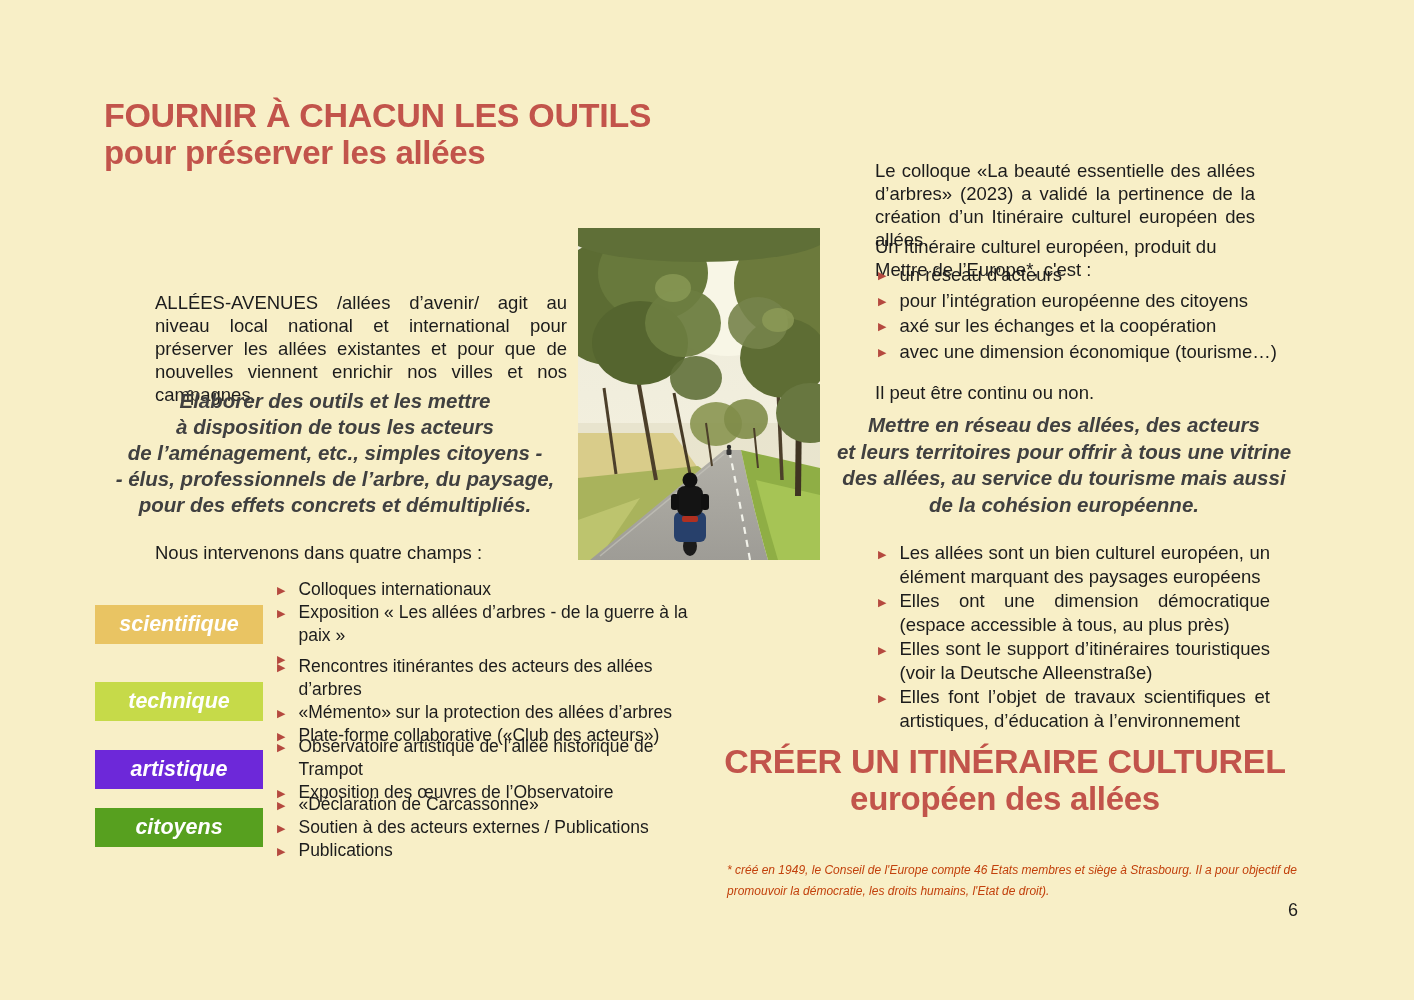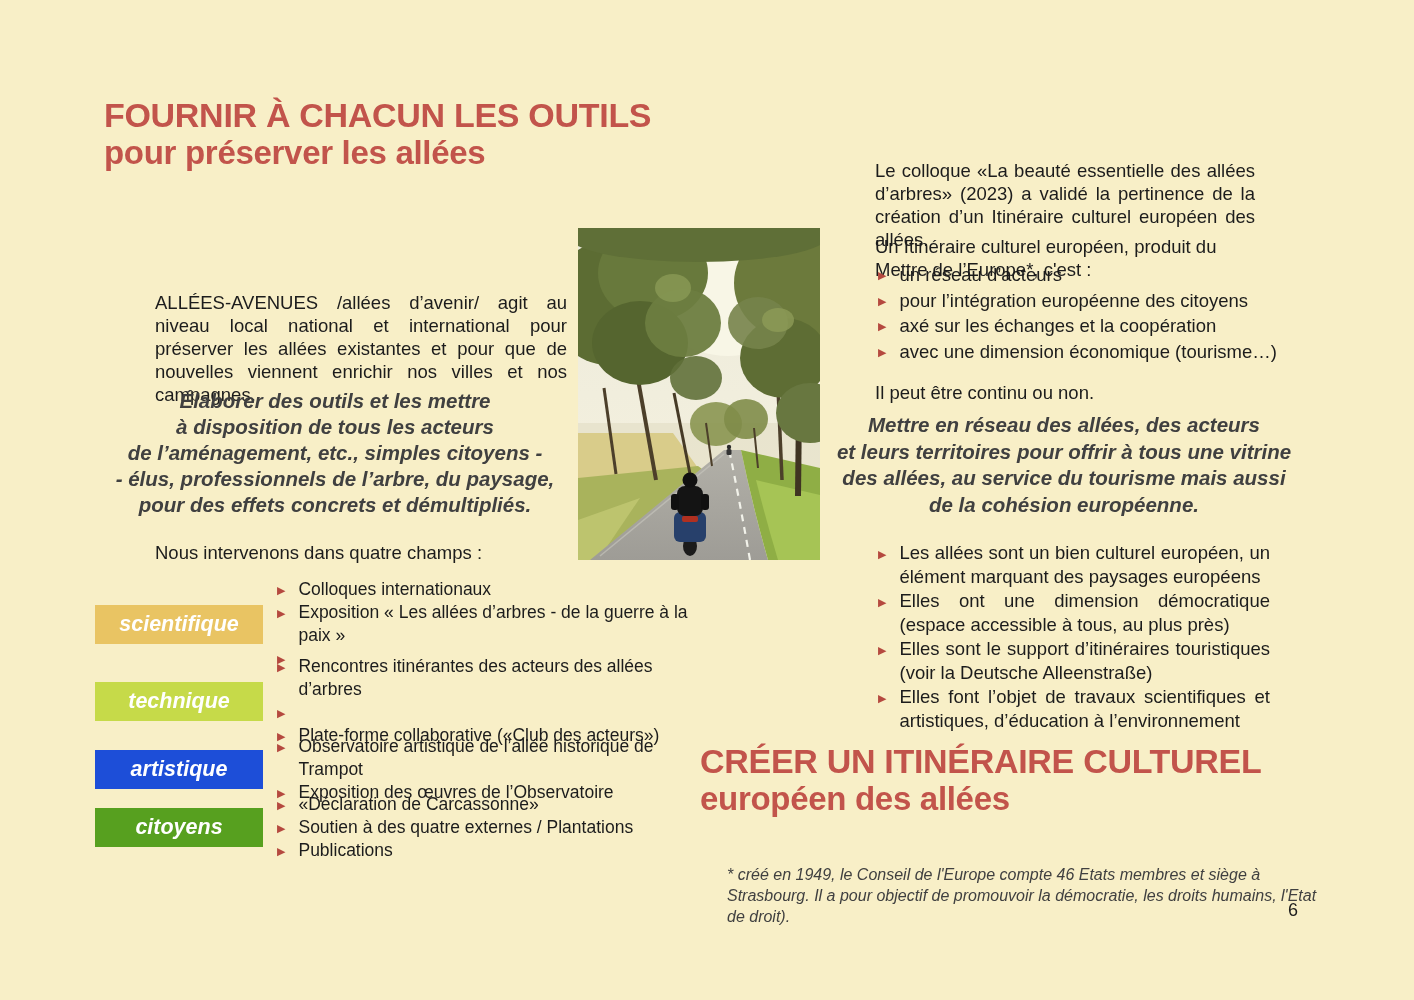--- a/index.html
+++ b/index.html
@@ -3,21 +3,21 @@
 <meta charset="utf-8">
 <style>
   html,body{margin:0;padding:0;}
   body{font-family:"Liberation Sans", sans-serif; background:#f8efc7;}
   #slide{position:relative;width:1414px;height:1000px;background:#f8efc7;overflow:hidden;}
 
   
   .big-title{position:absolute;font-weight:bold;color:#c2544b;line-height:38px;letter-spacing:-0.3px;}
   #main-title{left:104px;top:96px;font-size:34px;}
   #main-title .l2{font-size:33px;}
-  #cta-heading{left:700px;top:742px;width:610px;font-size:34px;text-align:left;}
+  #cta-heading{left:700px;top:742px;width:610px;font-size:34px;text-align:center;}
   #cta-heading .l2{font-size:33px;}
 
   
   .para{position:absolute;color:#1c1c1c;font-size:18.5px;line-height:23px;text-align:justify;}
   #intro-para{left:155px;top:272px;width:412px;}
   #r-para1{left:875px;top:140px;width:380px;}
   #r-para2{left:875px;top:216px;width:380px;text-align:left;}
   #r-note{left:875px;top:362px;width:380px;text-align:left;}
 
   
@@ -42,21 +42,21 @@
   #row-plaidoyer{top:793px;}
 
   
   #r-bullets1{position:absolute;left:878px;top:262px;width:400px;font-size:18.5px;line-height:25.5px;color:#1c1c1c;}
   #r-bullets1 .tri{line-height:25.5px;}
   #r-bullets2{position:absolute;left:878px;top:541px;width:392px;font-size:18.5px;line-height:24px;color:#1c1c1c;}
   #r-bullets2 .tri{line-height:24px;}
   #r-bullets2 li .bt{text-align:justify;flex:1;}
 
   
-  #footnote{position:absolute;left:727px;top:848px;width:592px;font-style:italic;font-size:16px;line-height:21px;color:#404040;}
+  #footnote{position:absolute;left:727px;top:848px;width:592px;font-style:italic;font-size:12px;line-height:21px;color:#c2410c;}
   #page-number{position:absolute;left:1288px;top:900px;font-size:18px;color:#1c1c1c;}
 
   
   #photo{position:absolute;left:578px;top:228px;width:242px;height:332px;}
   #photo svg{display:block;}
 </style>
 </head>
 <body>
 
 <div id="slide">
@@ -97,30 +97,31 @@
 
   <div id="row-technique" class="cat-row">
     <div class="cat-box" style="background: rgb(198, 218, 73);">technique</div>
     <ul class="blist">
         <li>
           <span class="tri">▶</span>
           <span class="bt">Rencontres itinérantes des acteurs des allées d’arbres</span>
         </li>
         <li>
           <span class="tri">▶</span>
+          <span class="bt">«Mémento» sur la protection des allées d’arbres</span>
         </li>
         <li>
           <span class="tri">▶</span>
           <span class="bt">Plate-forme collaborative («Club des acteurs»)</span>
         </li>
       </ul>
   </div>
 
   <div id="row-artistique" class="cat-row">
-    <div class="cat-box" style="background: #1d4ed8;">artistique</div>
+    <div class="cat-box" style="background: #6d28d9;">artistique</div>
     <ul class="blist">
         <li>
           <span class="tri">▶</span>
           <span class="bt">Observatoire artistique de l’allée historique de Trampot</span>
         </li>
         <li>
           <span class="tri">▶</span>
           <span class="bt">Exposition des œuvres de l’Observatoire</span>
         </li>
       </ul>
@@ -128,21 +129,21 @@
 
   <div id="row-plaidoyer" class="cat-row">
     <div class="cat-box" style="background: rgb(87, 160, 31);">citoyens</div>
     <ul class="blist">
         <li>
           <span class="tri">▶</span>
           <span class="bt">«Déclaration de Carcassonne»</span>
         </li>
         <li>
           <span class="tri">▶</span>
-          <span class="bt">Soutien à des quatre externes / Plantations</span>
+          <span class="bt">Soutien à des acteurs externes / Publications</span>
         </li>
         <li>
           <span class="tri">▶</span>
           <span class="bt">Publications</span>
         </li>
       </ul>
   </div>
 
   <div id="photo">
     <svg viewBox="0 0 242 332" width="242" height="332" preserveAspectRatio="none">

